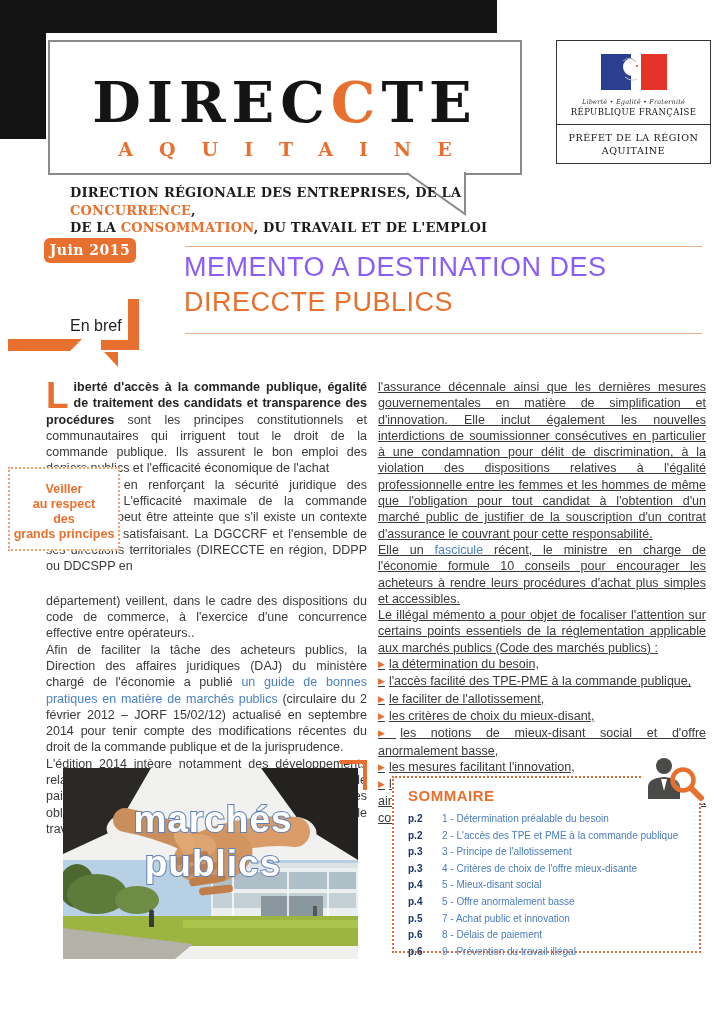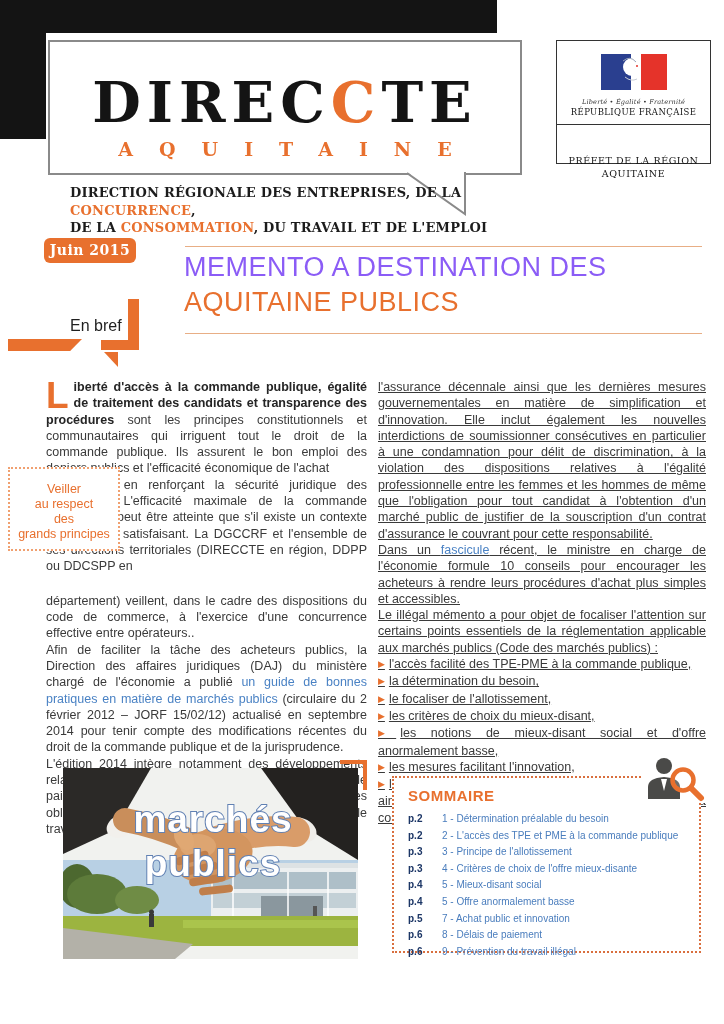--- a/index.html
+++ b/index.html
@@ -44,21 +44,21 @@
   .flag-wrap { margin-top:12px; }
   .motto {
     font-family:"DejaVu Serif", serif; font-style:italic; font-size:6.5px;
     color:#333; margin-top:3px; letter-spacing:0.2px;
   }
   .republic {
     font-family:"DejaVu Serif", serif; font-size:8.5px; color:#141414;
     letter-spacing:0.4px; margin-top:1px;
   }
   .prefet {
-    border-top:1.5px solid #333; margin-top:7px; padding-top:29px;
+    border-top:1.5px solid #333; margin-top:7px; padding-top:6px;
     font-family:"DejaVu Serif", serif; font-size:9.5px; letter-spacing:0.6px;
     color:#141414; line-height:13px;
   }
 
   
   .date-badge {
     position:absolute; left:44px; top:238px; width:92px; height:25px;
     background:#E8702E; color:#fff; font-family:"DejaVu Serif", serif;
     font-weight:bold; font-size:14px; text-align:center; line-height:25px;
     letter-spacing:0.5px;
@@ -98,21 +98,21 @@
   .run-l { color:#4A82C4; }
   .dropcap {
     float:left; color:#E8702E; font-weight:bold; font-size:37px; line-height:30px;
     margin:2px 5px 0 0;
   }
   .wrap-block { margin-left:84px; min-height:116px; }
 
   .veiller-box {
     position:absolute; left:8px; top:467px; width:112px; height:84px;
     border:2px dotted #F0A070; background:#fff; z-index:5; text-align:center;
-    color:#E8702E; font-weight:normal; font-size:12.5px; line-height:15px;
+    color:#E8702E; font-weight:bold; font-size:12.5px; line-height:15px;
     padding-top:13px;
   }
 
   .bullet-arrow { color:#E8702E; font-size:9px; margin-right:4px; position:relative; top:-1px; }
 
   
   .photo { position:absolute; left:63px; top:768px; width:295px; height:191px; }
   .photo-corner {
     position:absolute; left:340px; top:760px; width:27px; height:30px;
     border-top:4px solid #E8702E; border-right:4px solid #E8702E;
@@ -172,21 +172,21 @@
     <div class="republic">RÉPUBLIQUE FRANÇAISE</div>
     <div class="prefet">
       <div>PRÉFET DE LA RÉGION</div>
       <div>AQUITAINE</div>
     </div>
   </div>
 
   <div class="date-badge">Juin 2015</div>
   <div class="rule rule-top"></div>
   <div class="title-line1">MEMENTO A DESTINATION DES</div>
-  <div class="title-line2">AQUITAINE PUBLICS</div>
+  <div class="title-line2">DIRECCTE PUBLICS</div>
   <div class="rule rule-bottom"></div>
 
   <div class="en-bref">En bref</div>
   <div class="deco-elbow-v"></div>
   <div class="deco-elbow-f"></div>
   <div class="deco-notch"></div>
   <div class="deco-left-bar"></div>
 
   <div class="veiller-box">
     <div>Veiller</div>
@@ -198,29 +198,29 @@
   <div class="col col-left">
     <p><span class="dropcap">L</span><span><span class="run-b">iberté d'accès à la commande publique, égalité de traitement des candidats et transparence des procédures </span><span class="run-n">sont les principes constitutionnels et communautaires qui irriguent tout le droit de la commande publique. Ils assurent le bon emploi des deniers publics et l'efficacité économique de l'achat</span></span></p>
     <p class="wrap-block">public, tout en renforçant la sécurité juridique des procédures. L'efficacité maximale de la commande publique ne peut être atteinte que s'il existe un contexte concurrentiel satisfaisant. La DGCCRF et l'ensemble de ses directions territoriales (DIRECCTE en région, DDPP ou DDCSPP en</p>
     <p>département) veillent, dans le cadre des dispositions du code de commerce, à l'exercice d'une concurrence effective entre opérateurs..</p>
     <p><span class="run-n">Afin de faciliter la tâche des acheteurs publics, la Direction des affaires juridiques (DAJ) du ministère chargé de l'économie a publié </span><span class="run-l">un guide de bonnes pratiques en matière de marchés publics</span><span class="run-n"> (circulaire du 2 février 2012 – JORF 15/02/12) actualisé en septembre 2014 pour tenir compte des modifications récentes du droit de la commande publique et de la jurisprudence.</span></p>
     <p>L'édition 2014 intègre notamment des développements relatifs au nouveau dispositif de lutte contre les retards de paiement, aux évolutions du dispositif de vérification des obligations des entreprises concernant la lutte contre le travail dissimulé et</p>
   </div>
 
   <div class="col col-right">
     <p>l'assurance décennale ainsi que les dernières mesures gouvernementales en matière de simplification et d'innovation. Elle inclut également les nouvelles interdictions de soumissionner consécutives en particulier à une condamnation pour délit de discrimination, à la violation des dispositions relatives à l'égalité professionnelle entre les femmes et les hommes de même que l'obligation pour tout candidat à l'obtention d'un marché public de justifier de la souscription d'un contrat d'assurance le couvrant pour cette responsabilité.</p>
-    <p><span class="run-n">Dans un </span><span class="run-l">fascicule</span><span class="run-n"> récent, le ministre en charge de l'économie formule 10 conseils pour encourager les acheteurs à rendre leurs procédures d'achat plus simples et accessibles.</span></p>
+    <p><span class="run-n">Elle un </span><span class="run-l">fascicule</span><span class="run-n"> récent, le ministre en charge de l'économie formule 10 conseils pour encourager les acheteurs à rendre leurs procédures d'achat plus simples et accessibles.</span></p>
     <p>Le illégal mémento a pour objet de focaliser l'attention sur certains points essentiels de la réglementation applicable aux marchés publics (Code des marchés publics) :</p>
     <div>
 
+        <div class="bullet-row"><span class="bullet-arrow">▶</span><span>la détermination du besoin,</span></div>
+
         <div class="bullet-row"><span class="bullet-arrow">▶</span><span>l'accès facilité des TPE-PME à la commande publique,</span></div>
 
-        <div class="bullet-row"><span class="bullet-arrow">▶</span><span>la détermination du besoin,</span></div>
-
-        <div class="bullet-row"><span class="bullet-arrow">▶</span><span>le focaliser de l'allotissement,</span></div>
+        <div class="bullet-row"><span class="bullet-arrow">▶</span><span>le faciliter de l'allotissement,</span></div>
 
         <div class="bullet-row"><span class="bullet-arrow">▶</span><span>les critères de choix du mieux-disant,</span></div>
 
         <div class="bullet-row"><span class="bullet-arrow">▶</span><span>les notions de mieux-disant social et d'offre anormalement basse,</span></div>
 
         <div class="bullet-row"><span class="bullet-arrow">▶</span><span>les mesures facilitant l'innovation,</span></div>
 
         <div class="bullet-row"><span class="bullet-arrow">▶</span><span>les délais de paiement</span></div>
       </div>
     <p>ainsi que sur la prévention du travail illégal dans la commande publique.</p>

